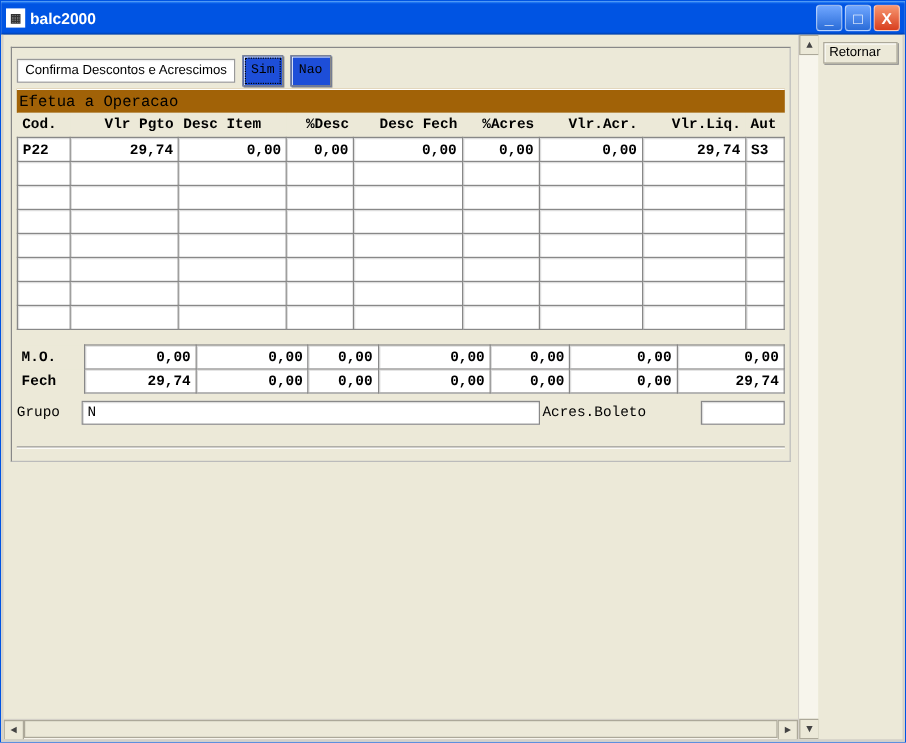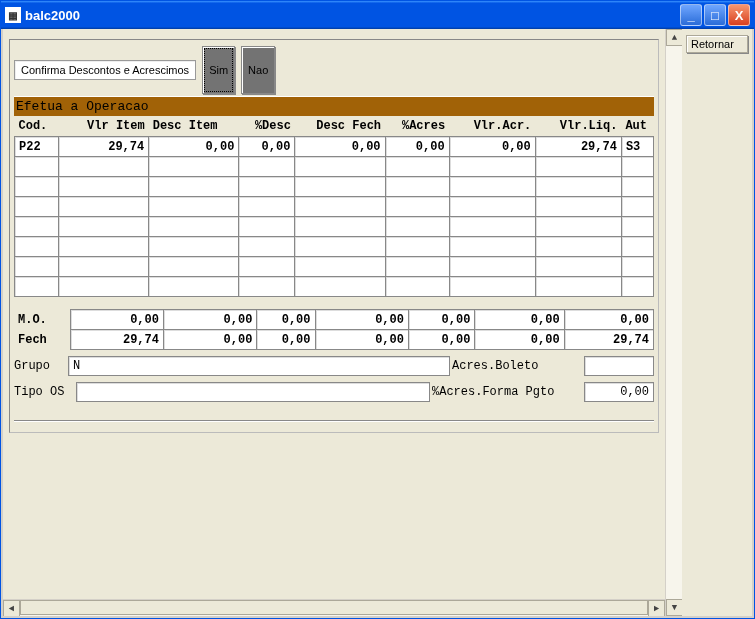--- a/index.html
+++ b/index.html
@@ -120,24 +120,24 @@
     font-size: 11px;
   }
   .confirm-box {
     border: 1px solid #999;
     background: #fff;
     padding: 3px 6px;
     box-shadow: inset 1px 1px 0 #eee;
   }
   .sn-btn {
     border: 1px solid #888;
-    background: #737373;
-    padding: 17px 6px;
+    background: #1d4ed8;
+    padding: 6px 6px;
     box-shadow: inset 1px 1px 0 #fff, 1px 1px 0 #888;
-    font-family: Liberation Sans, sans-serif;
+    font-family: Liberation Mono, monospace;
     font-size: 11px;
   }
   .sn-btn.focus { outline: 1px dotted #000; outline-offset: -3px; }
   .op-text {
     font-family: "Courier New", monospace;
     font-size: 13px;
     padding: 2px 2px 2px 2px;
     background: #a16207;
     border-top:1px solid #fff;
   }
@@ -274,21 +274,21 @@
               <col style="width:56px">
                 <col style="width:90px">
                 <col style="width:64px">
               <col style="width:86px">
                 <col style="width:86px">
                 <col style="width:32px">
             </colgroup>
             <tbody>
                 <tr class="colhdr-row">
               <th class="hdrlabel">Cod.</th>
-              <th class="hdrlabel" style="text-align:right">Vlr Item</th>
+              <th class="hdrlabel" style="text-align:right">Vlr Pgto</th>
               <th class="hdrlabel" style="text-align:left">Desc Item</th>
               <th class="hdrlabel" style="text-align:right">%Desc</th>
               <th class="hdrlabel" style="text-align:right">Desc Fech</th>
               <th class="hdrlabel" style="text-align:right">%Acres</th>
               <th class="hdrlabel" style="text-align:right">Vlr.Acr.</th>
               <th class="hdrlabel" style="text-align:right">Vlr.Liq.</th>
               <th class="hdrlabel">Aut</th>
             </tr>
             </tbody>
               <tbody id="rows-body">
@@ -418,26 +418,20 @@
           </tbody>
             </table>
 
           <div class="lbl-row">
             <div class="lab">Grupo</div>
             <div class="field" style="flex:1;text-align:left">N</div>
             <div style="width:130px;text-align:left">Acres.Boleto</div>
             <div class="field" style="width:70px;text-align:right"></div>
           </div>
 
-          <div class="lbl-row">
-            <div class="lab" style="width:60px">Tipo OS</div>
-            <div class="field" style="flex:1;text-align:left"></div>
-            <div style="width:150px;text-align:left">%Acres.Forma Pgto</div>
-            <div class="field" style="width:70px;text-align:right">0,00</div>
-          </div>
 
           <div class="divider"></div>
 
         </div>
 
       </div>
 
       <div class="hscroll">
         <div class="scroll-btn">◄</div>
         <div class="htrack">

